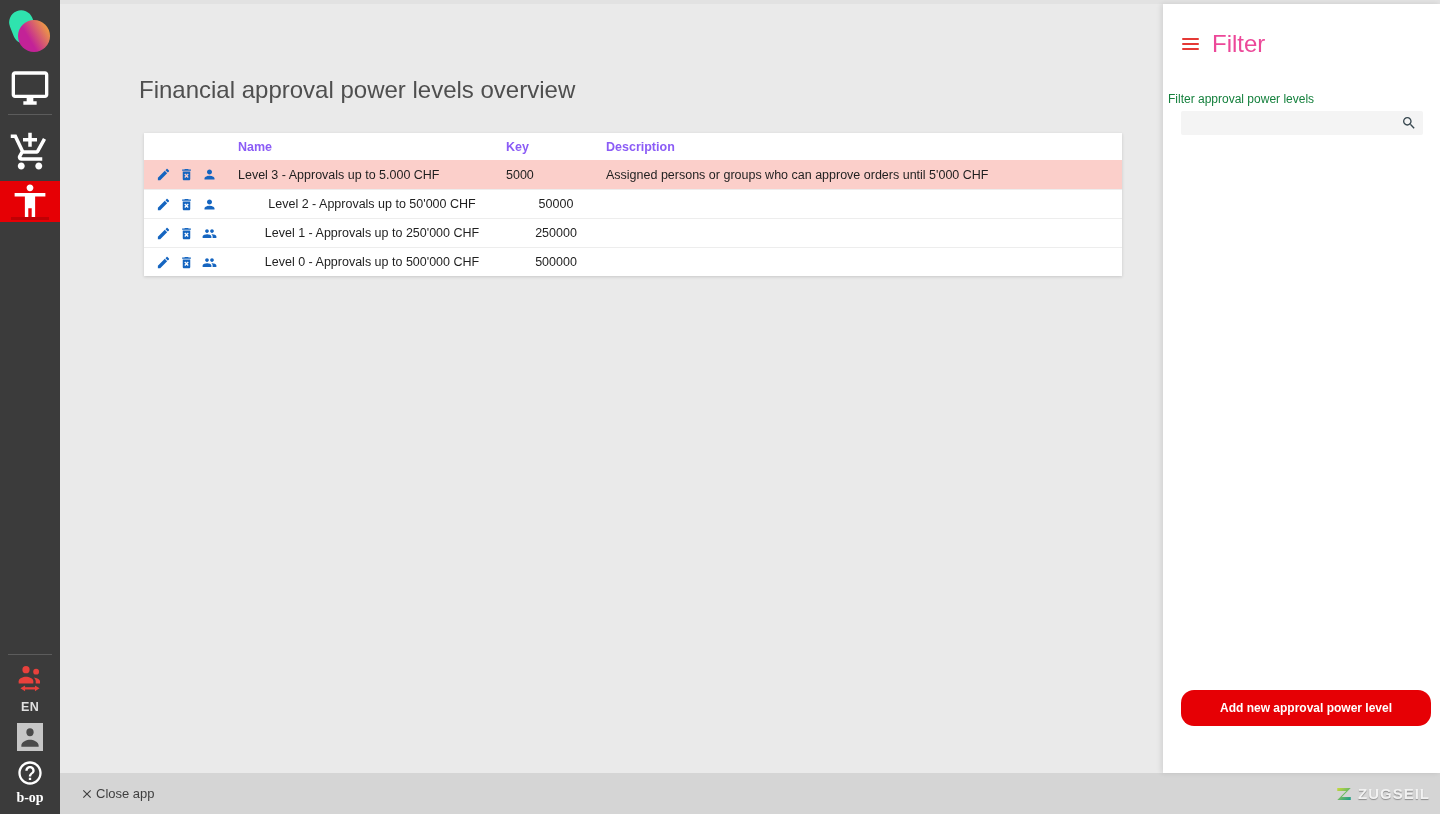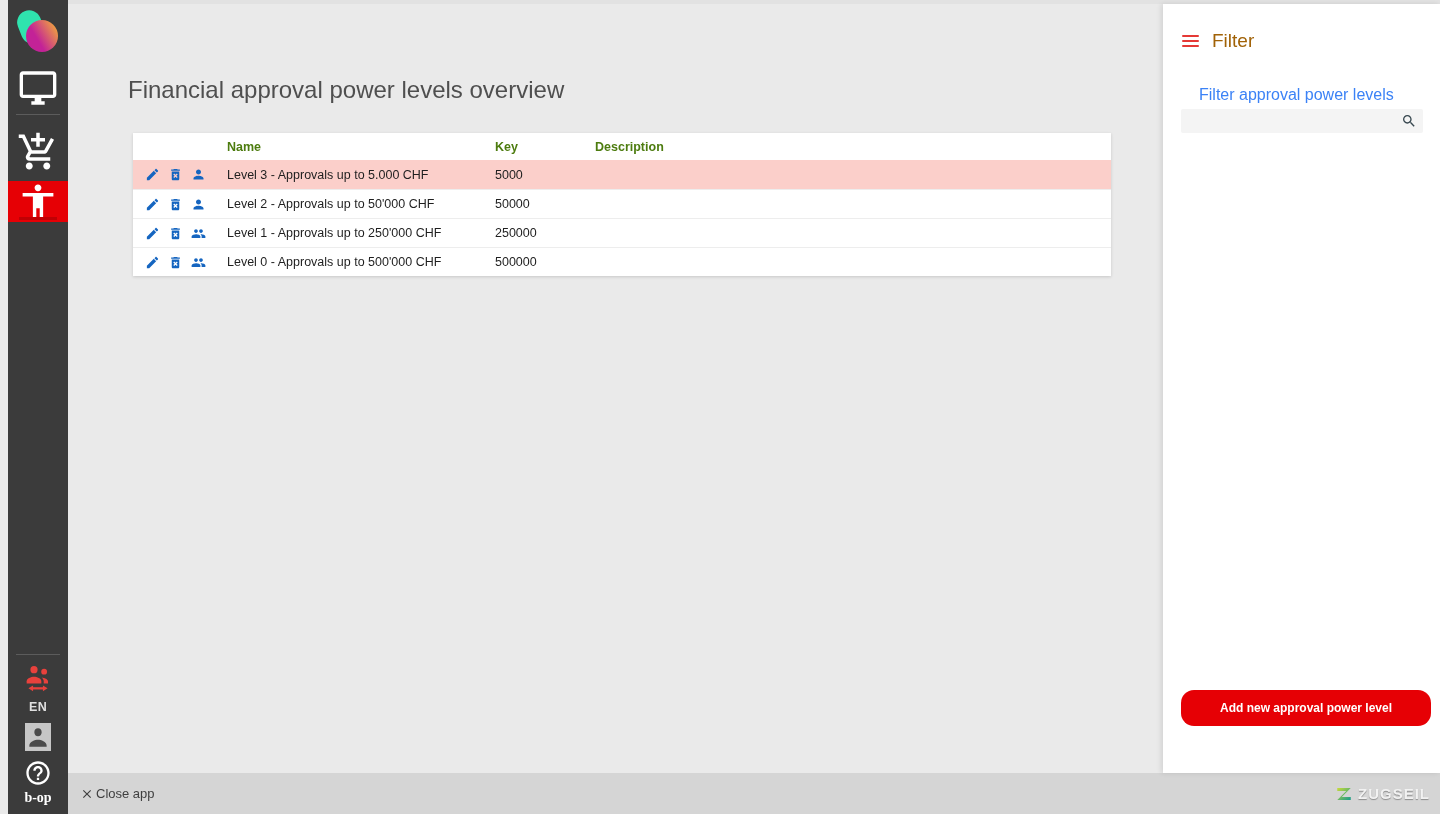--- a/index.html
+++ b/index.html
@@ -8,21 +8,21 @@
     font-family:"Liberation Sans", sans-serif;
     background:#eaeaea;
     position:relative;
   }
   
   .top-strip { position:absolute; left:60px; top:0; right:0; height:4px; background:#e2e2e2; z-index:5; }
 
   
   .sidebar {
     position:absolute; left:0; top:0; width:60px; height:814px;
-    background:#3b3b3b; z-index:10; display:flex; flex-direction:column; align-items:center;margin-left:8px;
+    background:#3b3b3b; z-index:10; display:flex; flex-direction:column; align-items:center;
   }
   .sidebar .logo { margin-top:8px; width:44px; height:48px; }
   .side-icon { width:60px; height:40px; display:flex; align-items:center; justify-content:center; color:#fff; cursor:pointer; }
   .side-icon svg { width:26px; height:26px; fill:currentColor; }
   .side-divider { width:44px; height:1px; background:#5c5c5c; margin:6px 0; }
   .side-icon.monitor { margin-top:12px; }
   .side-icon.cart { margin-top:10px; height:42px; }
   .side-icon.cart svg { width:29px; height:29px; }
   .side-item-active {
     margin-top:8px; width:60px; height:41px; background:#e60005;
@@ -34,46 +34,46 @@
   .swap-icon { color:#e8413c; width:60px; height:32px; display:flex; align-items:center; justify-content:center; cursor:pointer; }
   .swap-icon svg { width:27px; height:27px; fill:currentColor; }
   .lang { color:#e0e0e0; font-size:12.5px; font-weight:bold; margin:7px 0 9px 0; cursor:pointer; letter-spacing:.3px; }
   .avatar { width:26px; height:28px; background:#c6c6c6; display:flex; align-items:flex-end; justify-content:center; overflow:hidden; cursor:pointer; }
   .avatar svg { width:24px; height:24px; fill:#4a4a4a; }
   .help { margin-top:8px; color:#fff; width:28px; height:28px; display:flex; align-items:center; justify-content:center; cursor:pointer; }
   .help svg { width:24px; height:24px; fill:#fff; }
   .bop-brand { margin-top:3px; color:#fff; font-family:Liberation Serif, serif; font-weight:bold; font-size:14px; letter-spacing:0px; }
 
   
-  .main { position:absolute; left:65px; top:0; width:1102px; height:595px; background:#eaeaea; }
+  .main { position:absolute; left:76px; top:0; width:1102px; height:595px; background:#eaeaea; }
   .page-title { position:absolute; left:63px; top:76px; font-size:24px; color:#4f4f4f; font-weight:400; }
 
   .table-card {
     position:absolute; left:68px; top:133px; width:978px; background:#fff;
     box-shadow:0 1px 3px rgba(0,0,0,0.15);
   }
   .t-row { display:grid; grid-template-columns:94px 268px 100px 1fr; align-items:center; height:29px; font-size:12.5px; color:#1f1f1f; }
-  .t-head { height:27px; font-weight:bold; color:#4d7c0f; }
-  .t-row + .t-row { border-top:1px solid #ededed; }
+  .t-head { height:27px; font-weight:bold; color:#8b5cf6; }
+  .t-row + .t-row { border-top:1px solid #ededed;text-align:center; }
   .t-row.highlighted { background:#fbcfca; }
   .cell-actions { display:flex; align-items:center; gap:8px; padding-left:12px; }
   .action-btn { width:15px; height:15px; display:inline-flex; cursor:pointer; color:#1565c0; }
   .action-btn svg { width:15px; height:15px; fill:currentColor; }
   .cell-name, .cell-key, .cell-desc { white-space:nowrap; overflow:hidden; text-overflow:ellipsis; }
 
   
   .panel {
     position:absolute; right:0; top:4px; width:277px; height:769px; background:#fff;
     box-shadow:-2px 0 5px rgba(0,0,0,0.10); z-index:6;
   }
   .panel-header { display:flex; align-items:center; margin:26px 0 0 19px; }
   .hamburger { display:flex; flex-direction:column; gap:2.5px; width:17px; cursor:pointer; }
   .hamburger span { display:block; height:2.6px; background:#e53935; border-radius:1px; }
-  .panel-title { font-size:19px; color:#a16207; margin-left:13px;text-align:right; }
-  .filter-label { margin:34px 0 0 36px; font-size:16px; color:#3b82f6; }
+  .panel-title { font-size:24px; color:#ec4899; margin-left:13px;text-align:right; }
+  .filter-label { margin:34px 0 0 5px; font-size:12px; color:#15803d; }
   .search-box {
     margin:5px 17px 0 18px; height:24px; background:#f4f4f4; border-radius:2px;
     display:flex; align-items:center; padding:0 6px 0 8px;
   }
   .search-box input { flex:1; border:none; outline:none; background:transparent; font-size:12px; font-family:"Liberation Sans", sans-serif; color:#333; }
   .search-box svg { width:16px; height:16px; fill:#37474f; flex:none; cursor:pointer; }
   .btn { position:absolute; left:18px; width:250px; height:36px; border:none; border-radius:13px; color:#fff; font-weight:bold; font-size:12px; font-family:"Liberation Sans", sans-serif; cursor:pointer; }
   .btn-add { top:686px; background:#e60005; }
   .btn-cancel { top:732px; background:#6d6d6d; }
 
@@ -189,20 +189,21 @@
               </svg>
             </span>
             <span class="action-btn">
               <svg viewBox="0 0 24 24" fill="currentColor">
                 <path d="M12 12c2.21 0 4-1.79 4-4s-1.79-4-4-4-4 1.79-4 4 1.79 4 4 4zm0 2c-2.67 0-8 1.34-8 4v2h16v-2c0-2.66-5.33-4-8-4z"></path>
               </svg>
             </span>
           </div>
           <div class="cell-name">Level 3 - Approvals up to 5.000 CHF</div>
           <div class="cell-key">5000</div>
+          <div class="cell-desc">Assigned persons or groups who can approve orders until 5'000 CHF</div>
         </div>
         <div class="t-row">
           <div class="cell-actions">
             <span class="action-btn">
               <svg viewBox="0 0 24 24" fill="currentColor">
                 <path d="M3 17.25V21h3.75L17.81 9.94l-3.75-3.75L3 17.25zM20.71 7.04c.39-.39.39-1.02 0-1.41l-2.34-2.34c-.39-.39-1.02-.39-1.41 0l-1.83 1.83 3.75 3.75 1.83-1.83z"></path>
               </svg>
             </span>
             <span class="action-btn">
               <svg viewBox="0 0 24 24" fill="currentColor">

